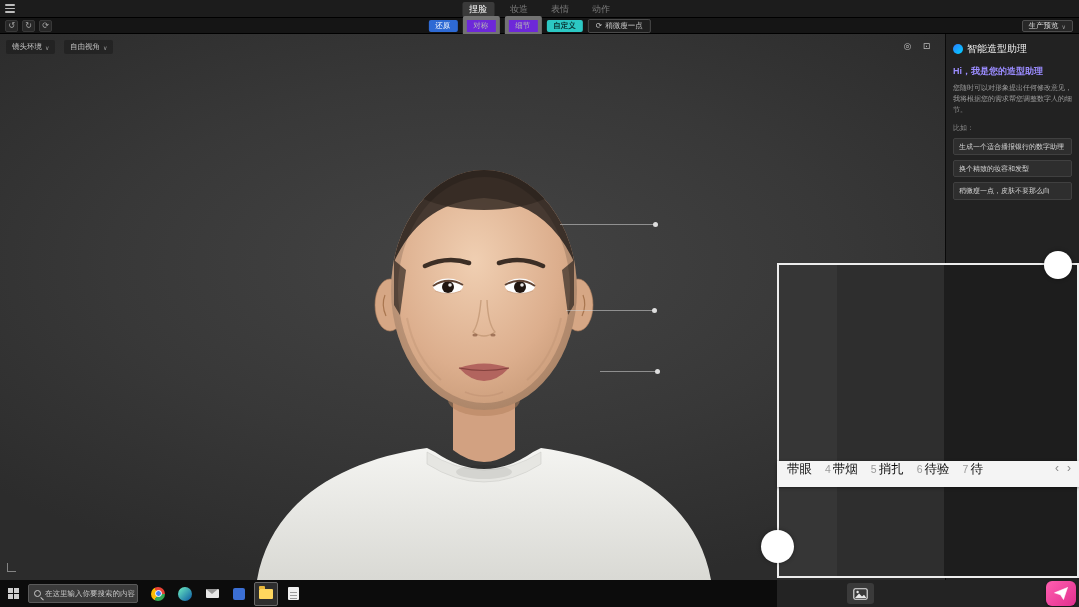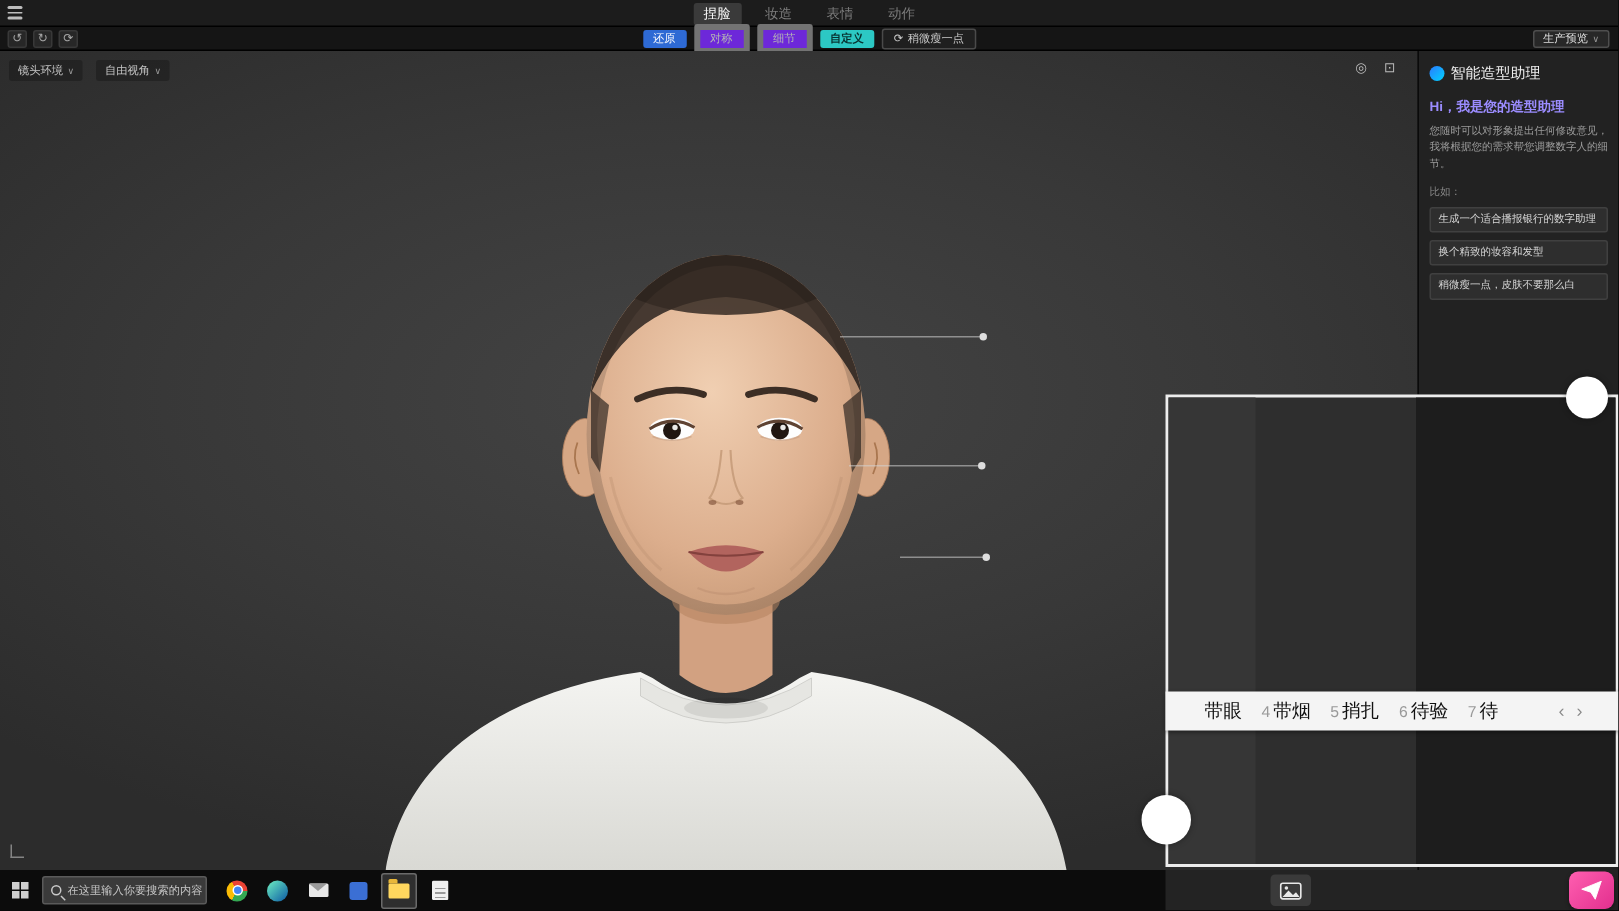--- a/index.html
+++ b/index.html
@@ -48,21 +48,21 @@
   .as-ex{margin-top:7px;font-size:7px;color:#8a8a8a;}
   .as-chip{margin-top:5px;padding:3px 5px;background:#2e2e2e;border:1px solid #404040;border-radius:2px;font-size:7px;color:#d6d6d6;line-height:1.35;cursor:pointer;}
 
   
   .overlay{position:absolute;left:777px;top:263px;width:302px;height:315px;border:2px solid #ededed;background:#2e2e2e;z-index:30;}
   .ov-dark{position:absolute;right:0;top:0;width:133px;height:100%;background:#1d1d1d;}
   .ov-light{position:absolute;left:0;top:0;width:58px;height:100%;background:#363636;}
   .ov-input{position:absolute;left:62px;top:178px;display:flex;align-items:baseline;font-size:11px;color:#f5f5f5;white-space:nowrap;}
   .ov-comp{border-bottom:1px solid #cfcfcf;letter-spacing:.3px;padding-bottom:1px;}
   .ov-caret{display:inline-block;width:1.5px;height:13px;background:#fff;margin-left:1px;transform:translateY(2px);}
-  .ime{position:absolute;left:-2px;right:-2px;top:196px;height:26px;background:#f4f4f4;display:flex;align-items:center;gap:13px;padding:0 24px;box-shadow:0 1px 3px rgba(0,0,0,.45);}
+  .ime{position:absolute;left:-2px;right:-2px;top:196px;height:26px;background:#f4f4f4;display:flex;gap:13px;padding:0 8px;box-shadow:0 1px 3px rgba(0,0,0,.45);}
   .cand{display:flex;align-items:baseline;gap:2px;cursor:pointer;white-space:nowrap;}
   .cand .num{font-size:10.5px;color:#999;}
   .cand .word{font-size:12.5px;color:#111;}
   .ime-arrows{margin-left:auto;display:flex;gap:8px;}
   .ime-arrow{font-size:12px;color:#8a8a8a;cursor:pointer;}
 
   
   .br-patch{position:absolute;left:777px;top:580px;width:302px;height:27px;background:#232323;z-index:31;}
   .img-btn{position:absolute;left:70px;top:3px;width:27px;height:21px;background:#3a3a3a;border-radius:3px;display:flex;align-items:center;justify-content:center;cursor:pointer;}
   .send-btn{position:absolute;right:3px;top:1px;width:30px;height:25px;border-radius:6px;background:linear-gradient(135deg,#ff5fb0,#e22f8e);display:flex;align-items:center;justify-content:center;cursor:pointer;box-shadow:0 1px 3px rgba(0,0,0,.4);}

